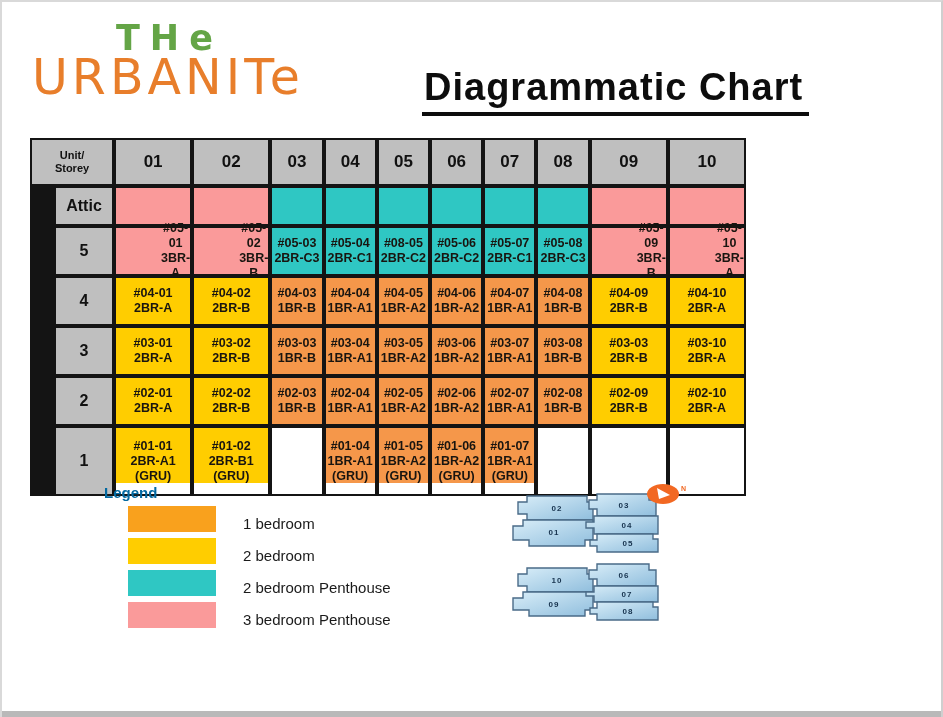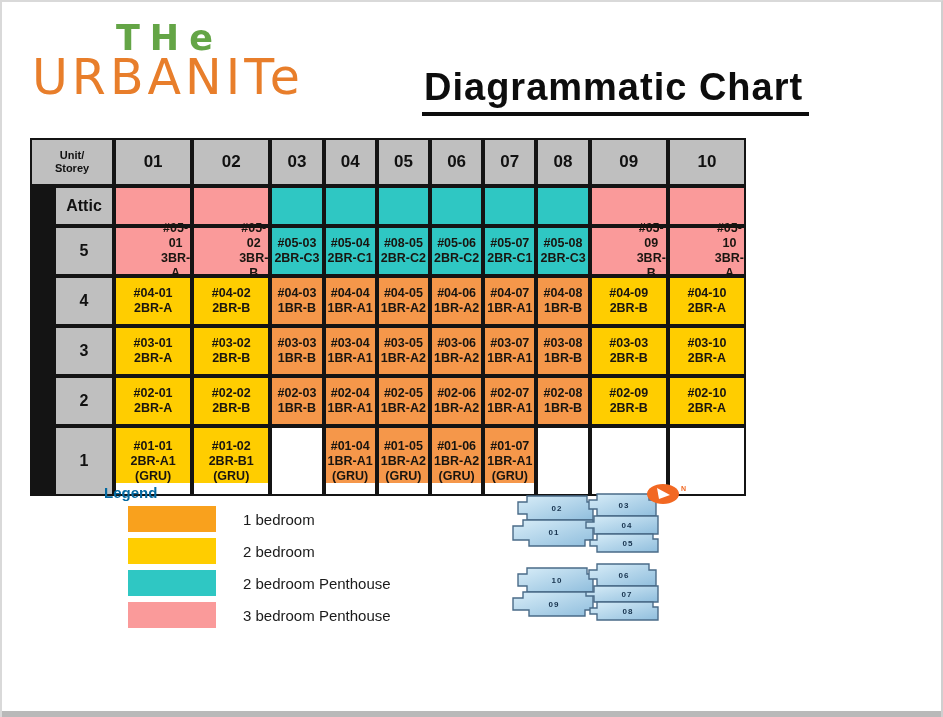--- a/index.html
+++ b/index.html
@@ -39,21 +39,21 @@
   .yl{background:var(--two-bedroom);}
   .or{background:var(--one-bedroom);}
   .wh{background:#fff;}
   .yl.gru{background:linear-gradient(to bottom,var(--two-bedroom) 0 84%,#fff 84%);}
   .or.gru{background:linear-gradient(to bottom,var(--one-bedroom) 0 84%,#fff 84%);text-align:center;}
   .ln{font-size:12.5px;font-weight:bold;line-height:15px;color:#191510;}
 
   
   .legend{position:absolute;left:102px;top:482px;}
   .legend-title{font-size:15px;font-weight:600;color:#0369a1;margin-bottom:5px;}
-  .legend-item{display:flex;align-items:center;margin-bottom:6px;}
+  .legend-item{display:flex;align-items:flex-end;margin-bottom:6px;}
   .sw{width:88px;height:26px;margin-left:24px;margin-right:27px;}
   .sw0{background:var(--legend-one-bedroom);}
   .sw1{background:var(--two-bedroom);}
   .sw2{background:var(--two-bedroom-penthouse);}
   .sw3{background:var(--three-bedroom-penthouse);}
   .legend-label{font-size:15px;color:#1a1a1a;}
 
   
   .siteplan{position:absolute;left:495px;top:480px;}
   .blk{fill:url(#gBlue);stroke:var(--block-outline);stroke-width:1.4;}

